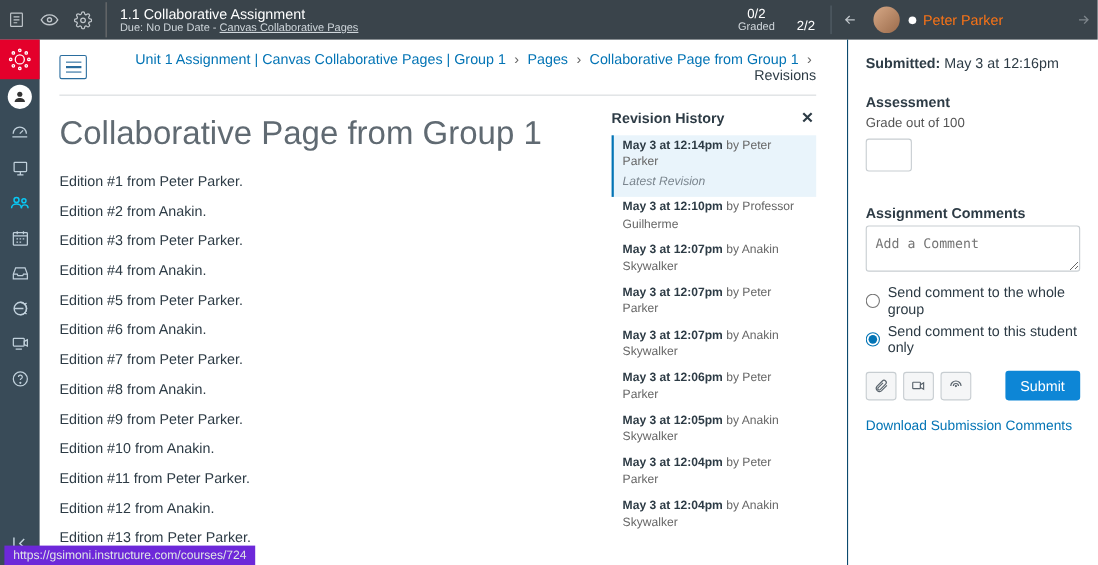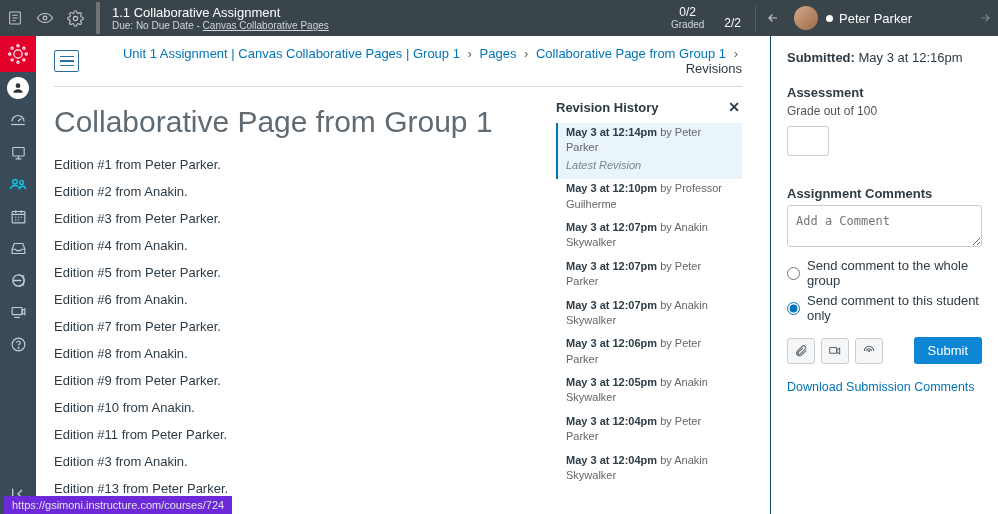--- a/index.html
+++ b/index.html
@@ -1,32 +1,32 @@
 <!DOCTYPE html>
 <html><head>
 <meta charset="utf-8">
 <style>
   * { box-sizing: border-box; margin: 0; padding: 0; }
   body { font-family: -apple-system, "Helvetica Neue", Arial, sans-serif; font-size: 13px; color: #2d3b45; background: #fff; width: 998px; height: 514px; overflow: hidden; position: relative; }
   .topbar { background: #3a444b; height: 36px; display: flex; align-items: center; color: #e0e4e7; }
   .topbar .tb-icon { width: 30px; height: 36px; display: flex; align-items: center; justify-content: center; color: #c0c6cb; cursor: pointer; }
-  .topbar .assign-block { margin-left: 6px; border-left: 4px solid #737373; padding: 3px 12px; }
+  .topbar .assign-block { margin-left: 6px; border-left: 1px solid #737373; padding: 3px 12px; }
   .topbar .assign-title { font-size: 13px; color: #fff; }
   .topbar .assign-sub { font-size: 10px; color: #cfd6db; }
   .topbar .assign-sub a { color: #cfd6db; text-decoration: underline; }
   .topbar .spacer { flex: 1; }
   .topbar .grade-block { display: flex; align-items: flex-end; }
   .topbar .gcol { text-align: center; padding: 0 10px; line-height: 1.1; }
   .topbar .gcol .gtop { font-size: 12px; color: #fff; }
   .topbar .gcol .gbot { font-size: 10px; color: #cfd6db; }
   .topbar .vsep { width: 1px; height: 26px; background: #55606a; margin: 0 4px; }
   .topbar .arrow { width: 26px; height: 36px; display: flex; align-items: center; justify-content: center; color: #c0c6cb; cursor: pointer; }
   .topbar .avatar { width: 24px; height: 24px; border-radius: 50%; background: linear-gradient(135deg,#d6a886,#9b6b4b); margin: 0 8px; }
   .topbar .online-dot { width: 7px; height: 7px; border-radius: 50%; background: #fff; margin-right: 6px; }
-  .topbar .uname { color: #ffffff; font-size: 13px; margin-right: 60px; }
+  .topbar .uname { color: #f97316; font-size: 13px; margin-right: 60px; }
 
   .shell { display: flex; height: 478px; }
   .rail { width: 36px; background: #394b58; display: flex; flex-direction: column; align-items: center; position: relative; }
   .rail .logo { width: 36px; height: 36px; background: #e4002b; display: flex; align-items: center; justify-content: center; }
   .rail .logo svg { stroke: #fff; }
   .rail .ri { width: 36px; height: 32px; display: flex; align-items: center; justify-content: center; color: #c0d0db; cursor: pointer; }
   .rail .ri.active { color: #09c8f4; }
   .rail .avatar2 { width: 22px; height: 22px; border-radius: 50%; background: #fff; display: flex; align-items: center; justify-content: center; }
   .rail .collapse { position: absolute; bottom: 6px; left: 0; width: 36px; height: 28px; display: flex; align-items: center; justify-content: center; color: #c0d0db; }
 
@@ -238,21 +238,21 @@
             <div>Edition #2 from Anakin.</div>
             <div>Edition #3 from Peter Parker.</div>
             <div>Edition #4 from Anakin.</div>
             <div>Edition #5 from Peter Parker.</div>
             <div>Edition #6 from Anakin.</div>
             <div>Edition #7 from Peter Parker.</div>
             <div>Edition #8 from Anakin.</div>
             <div>Edition #9 from Peter Parker.</div>
             <div>Edition #10 from Anakin.</div>
             <div>Edition #11 from Peter Parker.</div>
-            <div>Edition #3 from Anakin.</div>
+            <div>Edition #12 from Anakin.</div>
             <div>Edition #13 from Peter Parker.</div>
           </div>
       </div>
       <div class="rev-panel">
         <div class="rev-head">
           <span>Revision History</span>
           <span class="rev-close">✕</span>
         </div>
         <div class="rev-list" id="revlist">
             <div class="rev-item active"><span class="t">May 3 at 12:14pm</span> <span class="by">by Peter Parker</span><span class="latest">Latest Revision</span></div>

